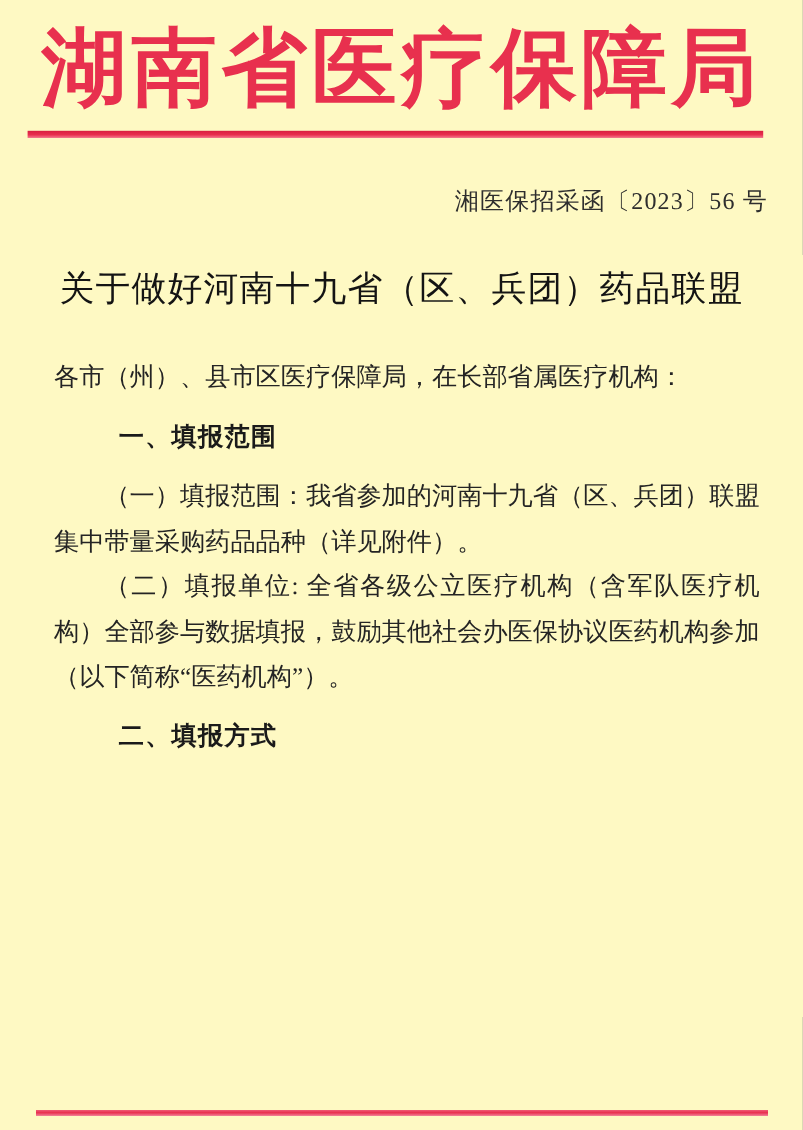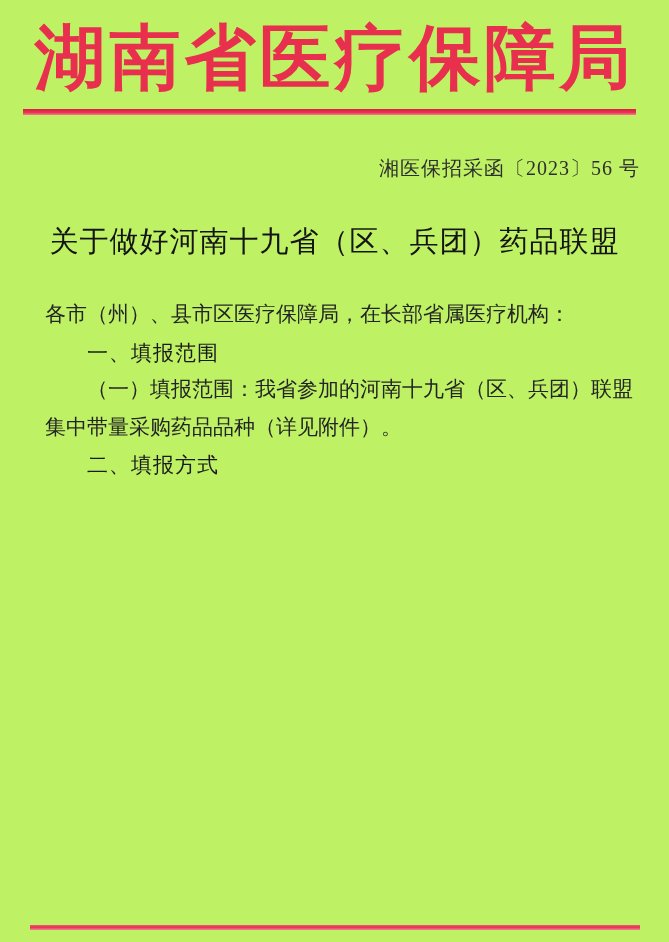--- a/index.html
+++ b/index.html
@@ -1,21 +1,21 @@
 <!DOCTYPE html>
 <html><head>
 <meta charset="utf-8">
 <style>
   html, body { margin: 0; padding: 0; background: #9a9a9a; }
   .page {
     position: relative;
     width: 669px;
     height: 942px;
     margin: 0 auto;
-    background: #bef264;
+    background: #fef9c3;
     overflow: hidden;
     font-family: "Liberation Serif", serif;
   }
   
   .letterhead {
     padding-top: 14px;
     text-align: center;
     font-size: 71px;
     line-height: 88px;
     font-weight: 700;
@@ -57,22 +57,22 @@
     font-size: 21px;
     line-height: 37.6px;
     color: #242424;
     text-align: justify;
     text-justify: inter-ideograph;
   }
   .doc-body .salutation { text-indent: 0; margin: 0; }
   .doc-body .para { text-indent: 2em; margin: 0; }
   .doc-body .heading {
     text-indent: 2em;
-    margin: 0;
-    font-weight: 400;
+    margin: 12px;
+    font-weight: 700;
     color: #1a1a1a;
     font-family: "Liberation Sans", sans-serif;
     letter-spacing: 1px;
   }
   
   .bottom-rule {
     position: absolute;
     left: 30px;
     bottom: 12px;
     width: 610px;
@@ -92,18 +92,19 @@
   <div class="doc-number">湘医保招采函〔2023〕56 号</div>
 
   <div class="title">
     <div>关于做好河南十九省（区、兵团）药品联盟</div>
   </div>
 
   <div class="doc-body">
       <div class="salutation">各市（州）、县市区医疗保障局，在长部省属医疗机构：</div>
       <div class="heading">一、填报范围</div>
       <div class="para">（一）填报范围：我省参加的河南十九省（区、兵团）联盟集中带量采购药品品种（详见附件）。</div>
+      <div class="para">（二）填报单位: 全省各级公立医疗机构（含军队医疗机构）全部参与数据填报，鼓励其他社会办医保协议医药机构参加（以下简称“医药机构”）。</div>
       <div class="heading">二、填报方式</div>
     </div>
 
   <div class="bottom-rule"></div>
 
 </div>
 
 </body></html>

